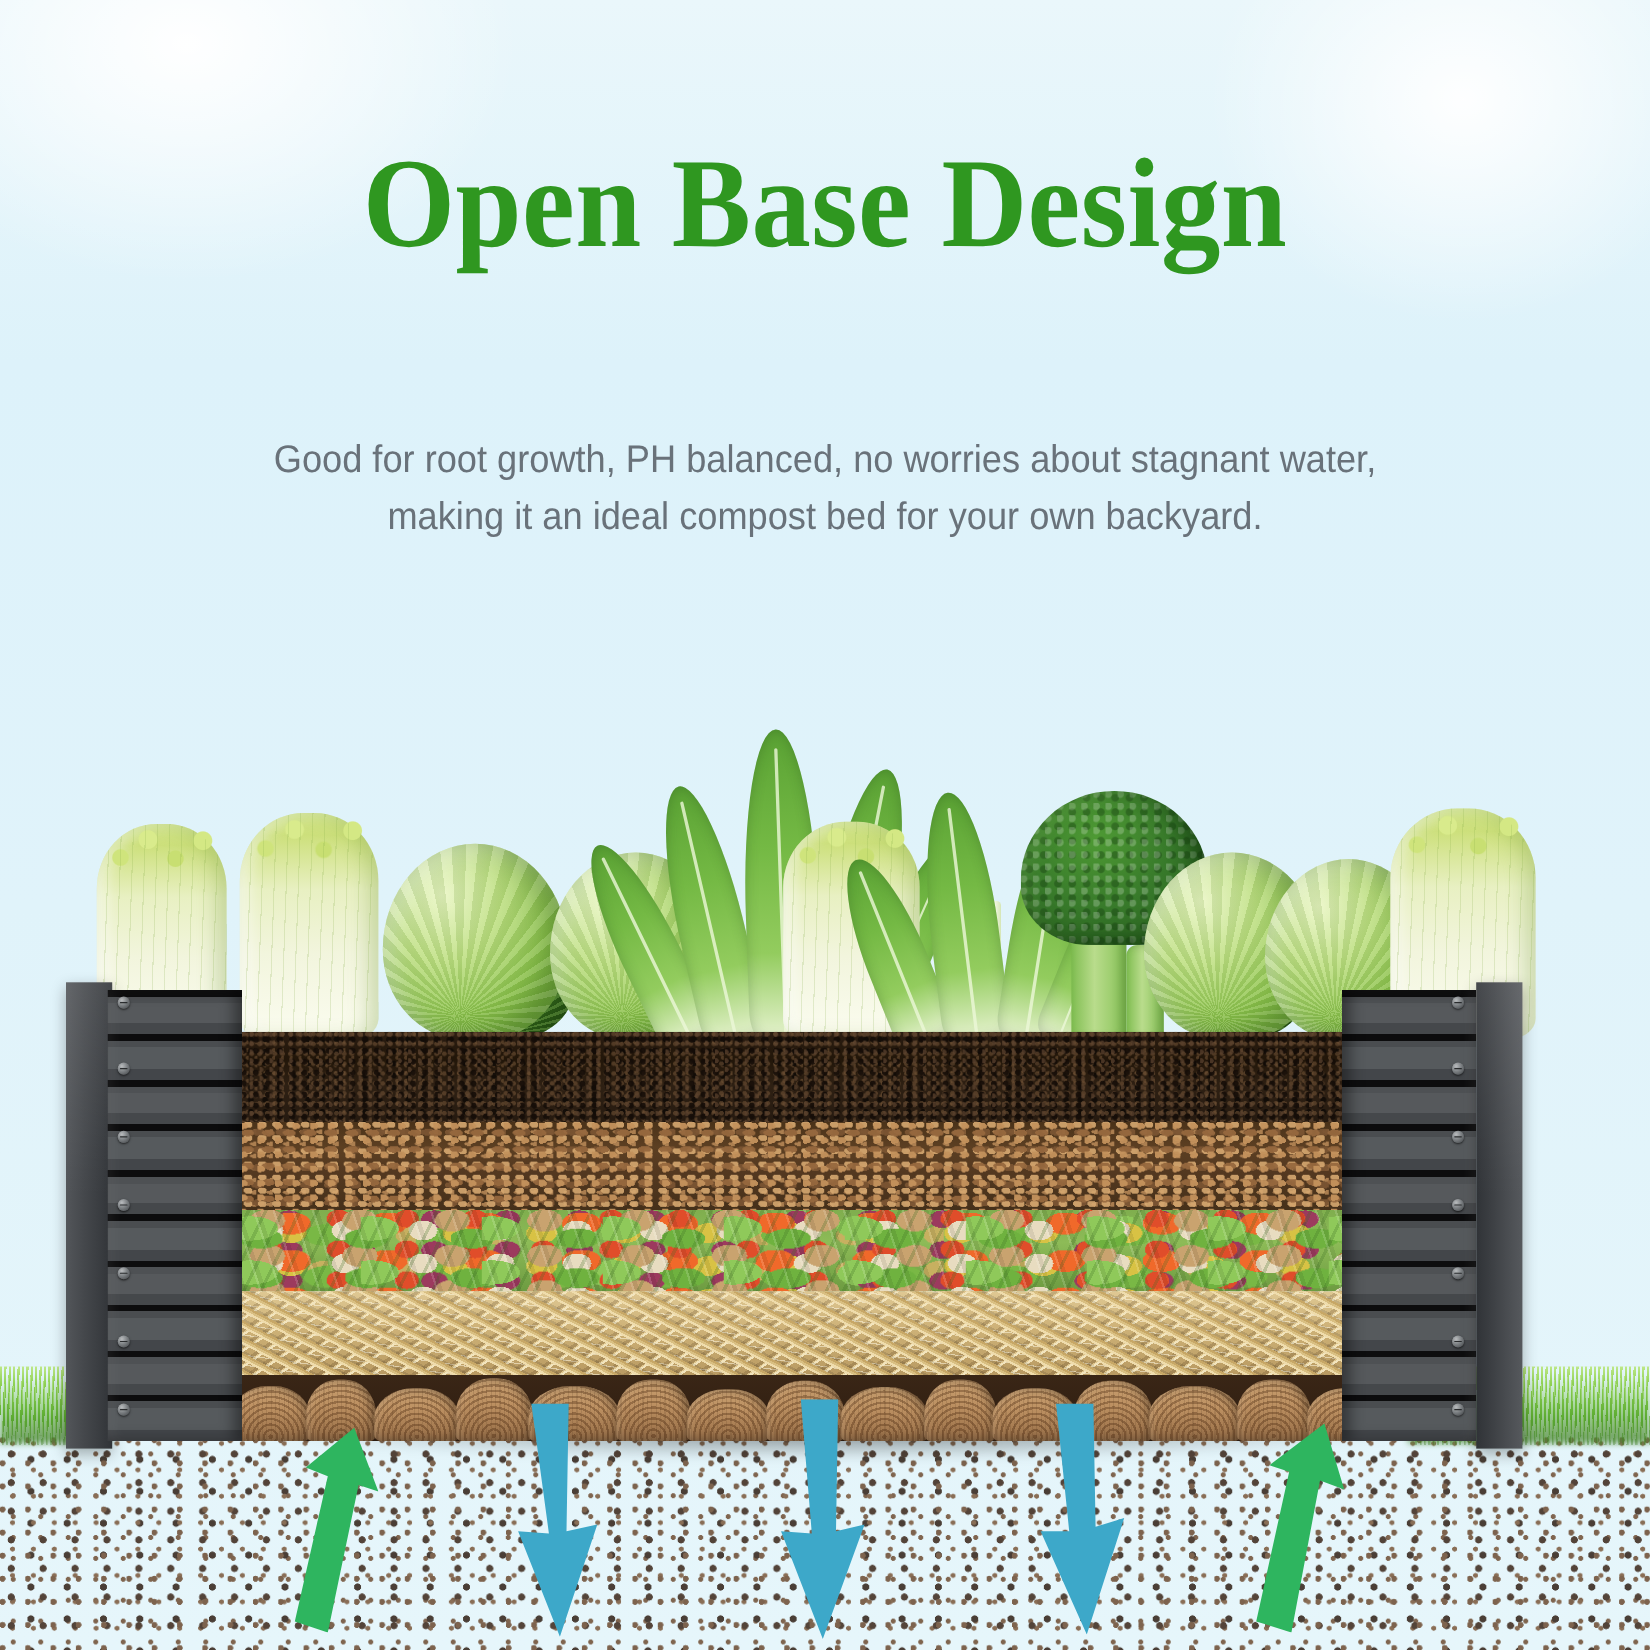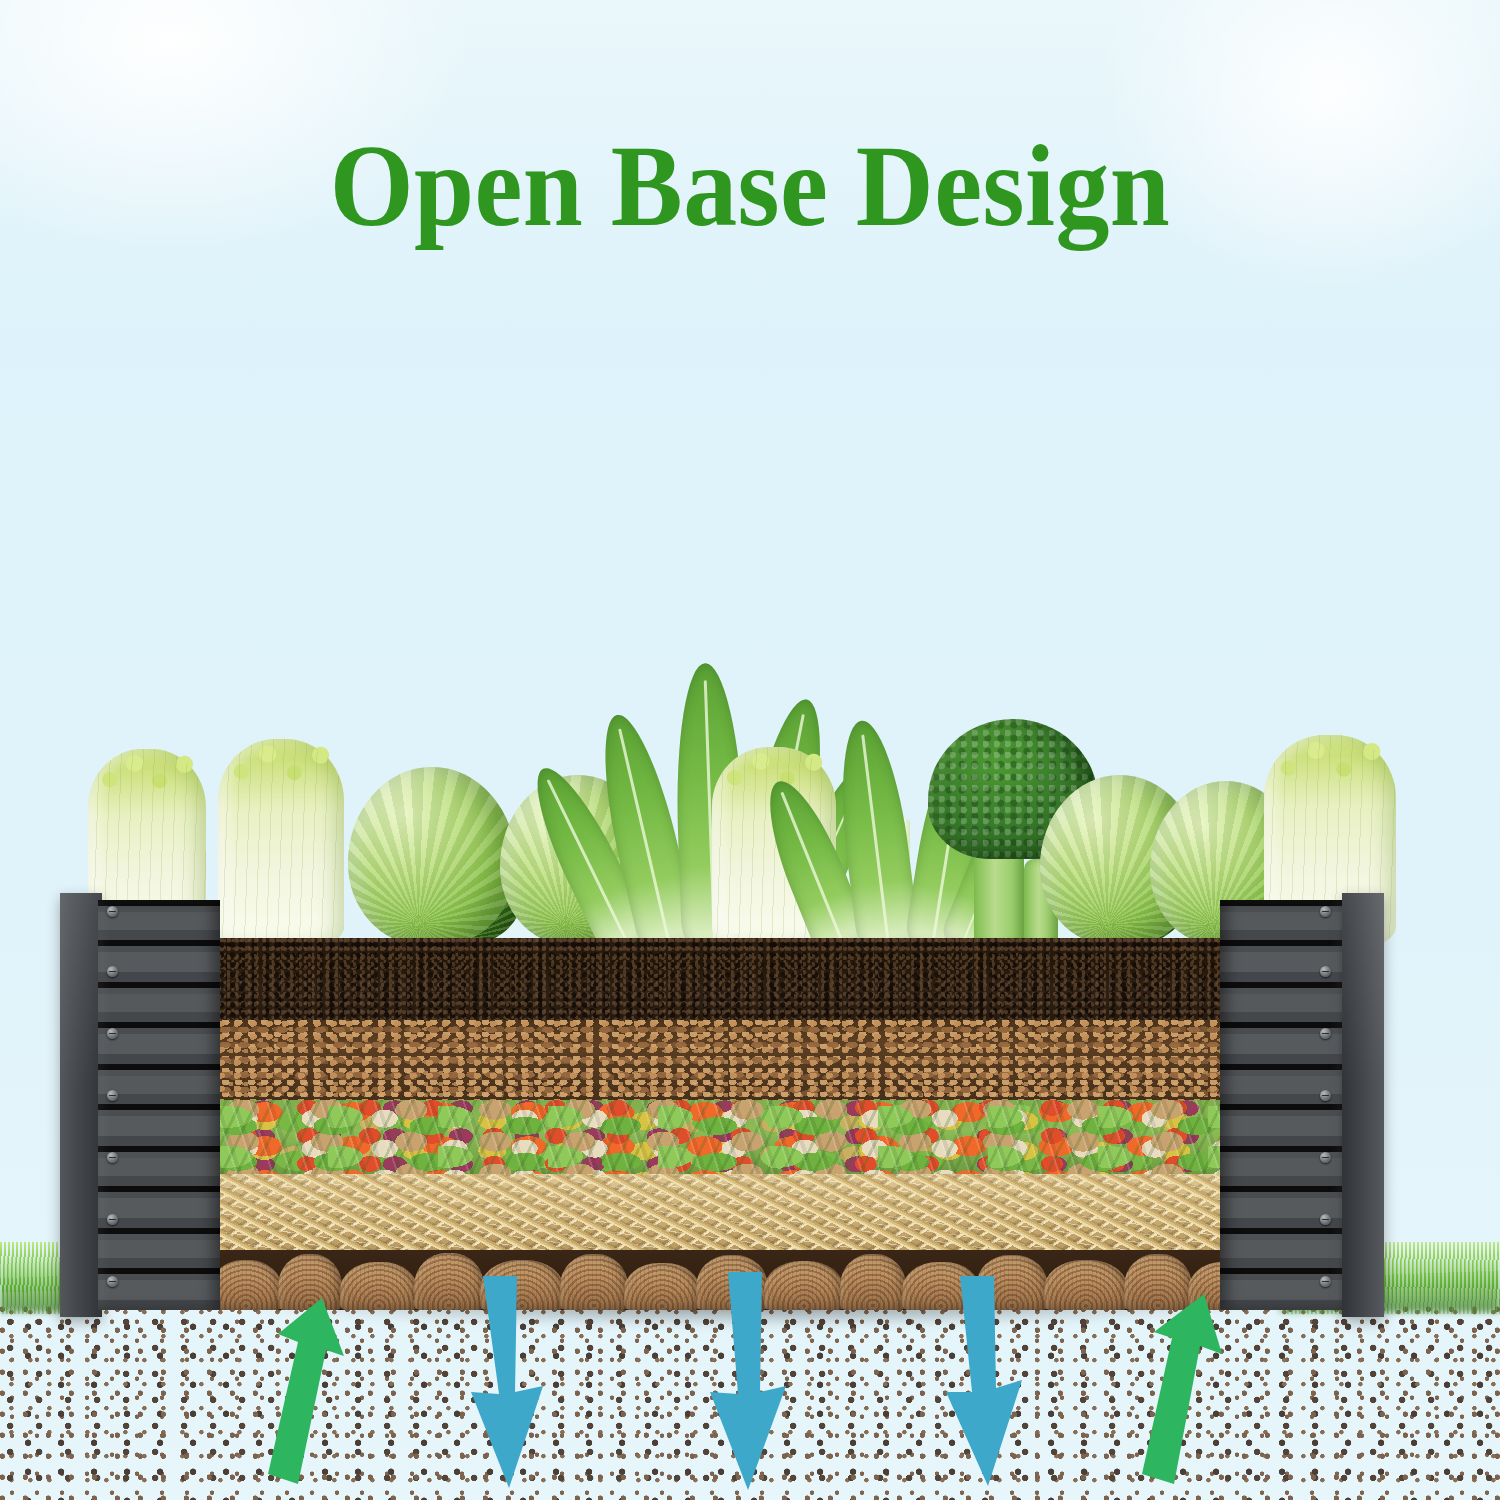--- a/index.html
+++ b/index.html
@@ -302,20 +302,24 @@
 </style>
 </head>
 <body>
 
 <div id="stage">
 
   <div class="sky"></div>
 
   <div class="title">Open Base Design</div>
 
+  <div class="subtitle">
+    <span>Good for root growth, PH balanced, no worries about stagnant water,</span>
+    <span>making it an ideal compost bed for your own backyard.</span>
+  </div>
 
   <div class="veggies">
 
     <div class="veg napa" style="left:88px;width:118px;height:196px;"></div>
 
     <div class="veg napa" style="left:218px;width:126px;height:206px;"></div>
 
     <div class="veg head savoy" style="left:392px;width:130px;height:104px;"></div>
 
     <div class="veg head" style="left:348px;width:168px;height:178px;"></div>

